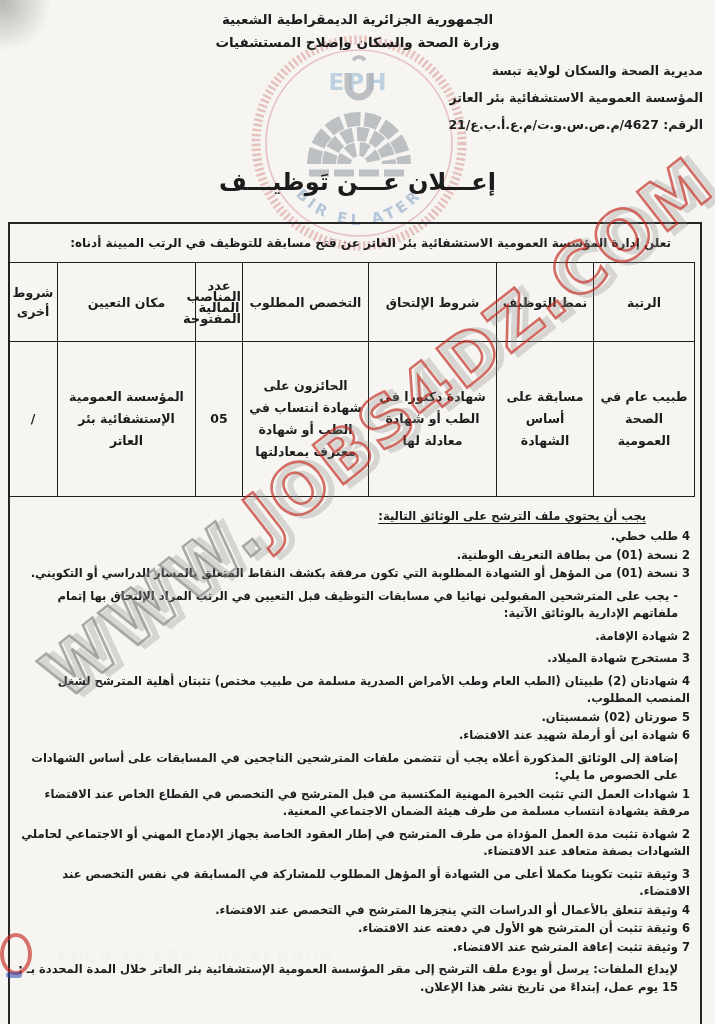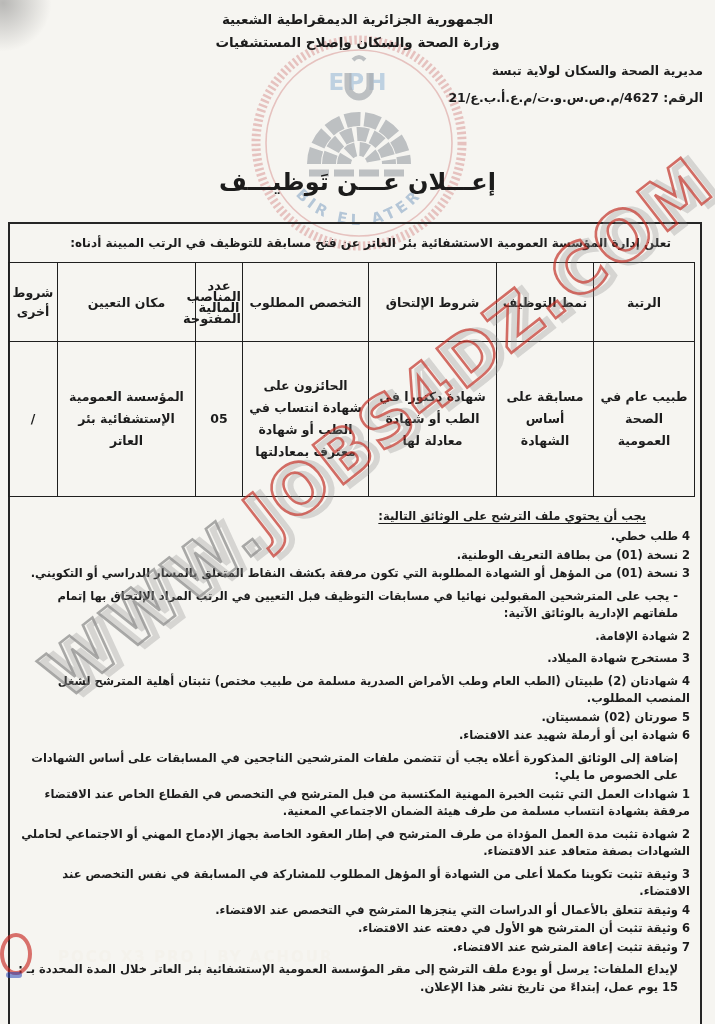--- a/index.html
+++ b/index.html
@@ -78,20 +78,21 @@
     </text>
   </svg>
 
   <div class="nat-header">
     <div>الجمهورية الجزائرية الديمقراطية الشعبية</div>
     <div>وزارة الصحة والسكان وإصلاح المستشفيات</div>
   </div>
 
   <div class="issuer">
     <div>مديرية الصحة والسكان لولاية تبسة</div>
+    <div>المؤسسة العمومية الاستشفائية بئر العاتر</div>
     <div>الرقم: 4627/م.ص.س.و.ت/م.ع.أ.ب.ع/21</div>
   </div>
 
   <div class="doc-title">إعـــلان عـــن تَوظيـــف</div>
 
   <div class="frame">
 
     <div class="intro">تعلن إدارة المؤسسة العمومية الاستشفائية بئر العاتر عن فتح مسابقة للتوظيف في الرتب المبينة أدناه:</div>
 
     <table class="rec" dir="rtl">

